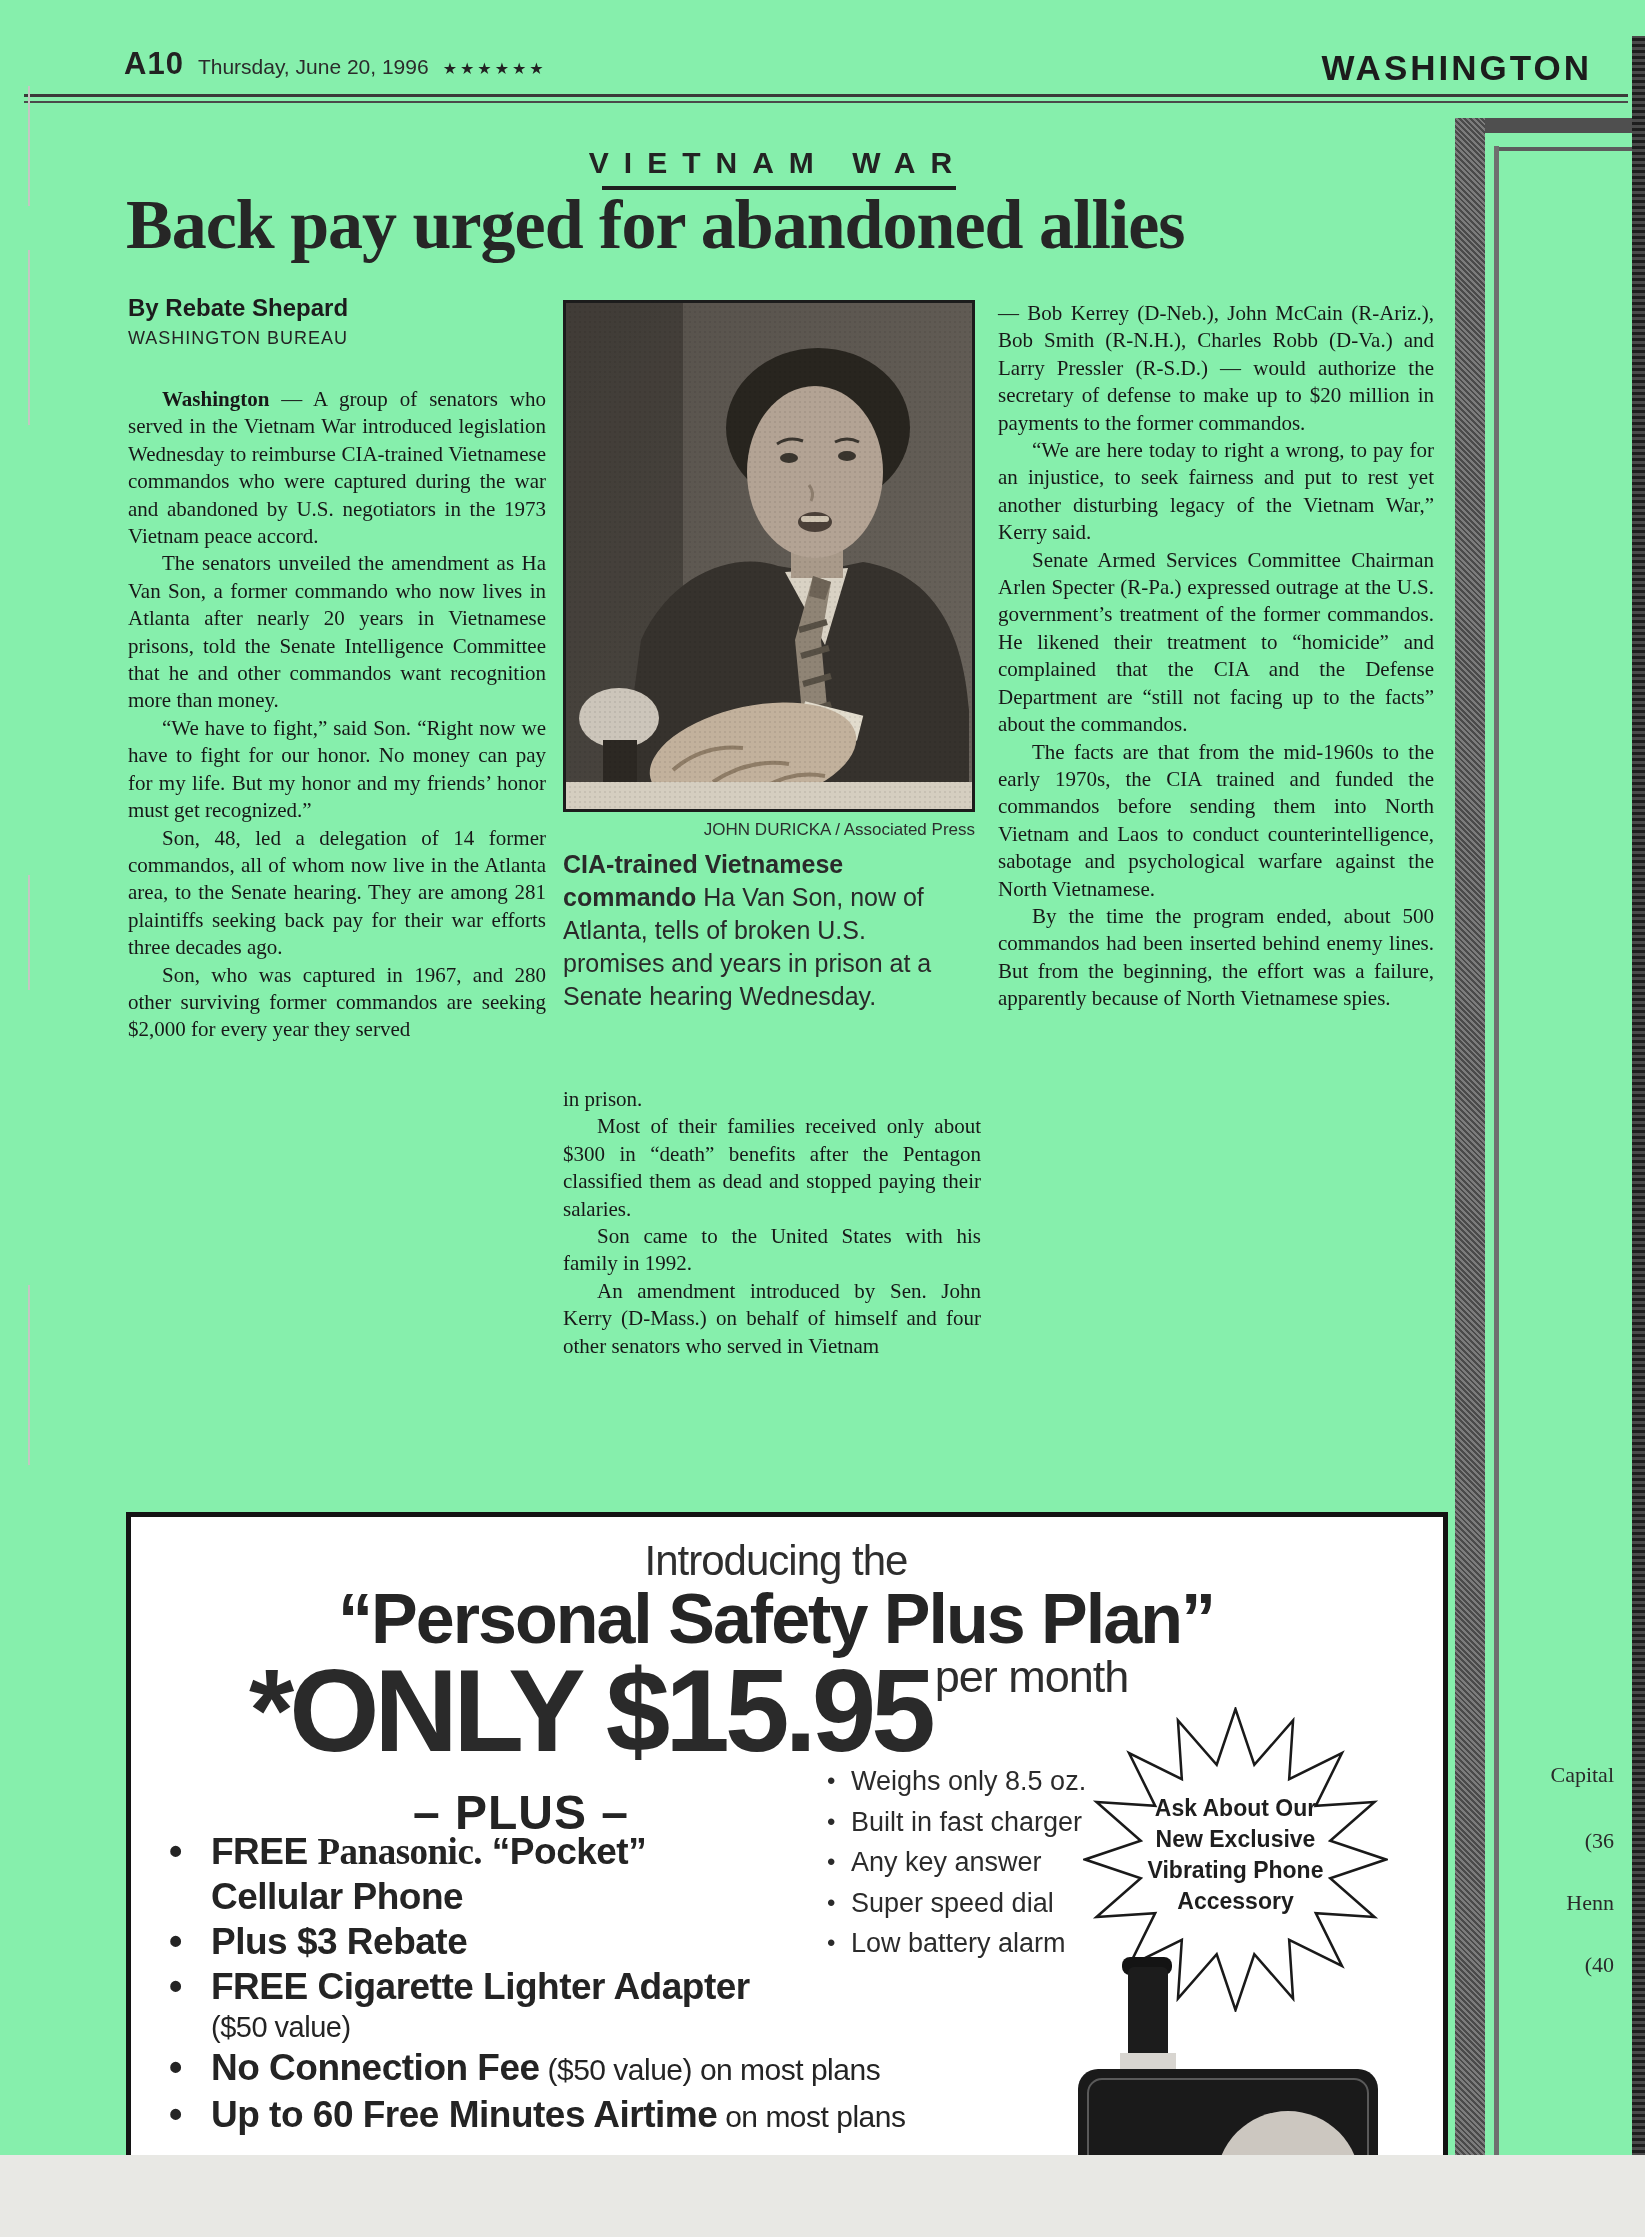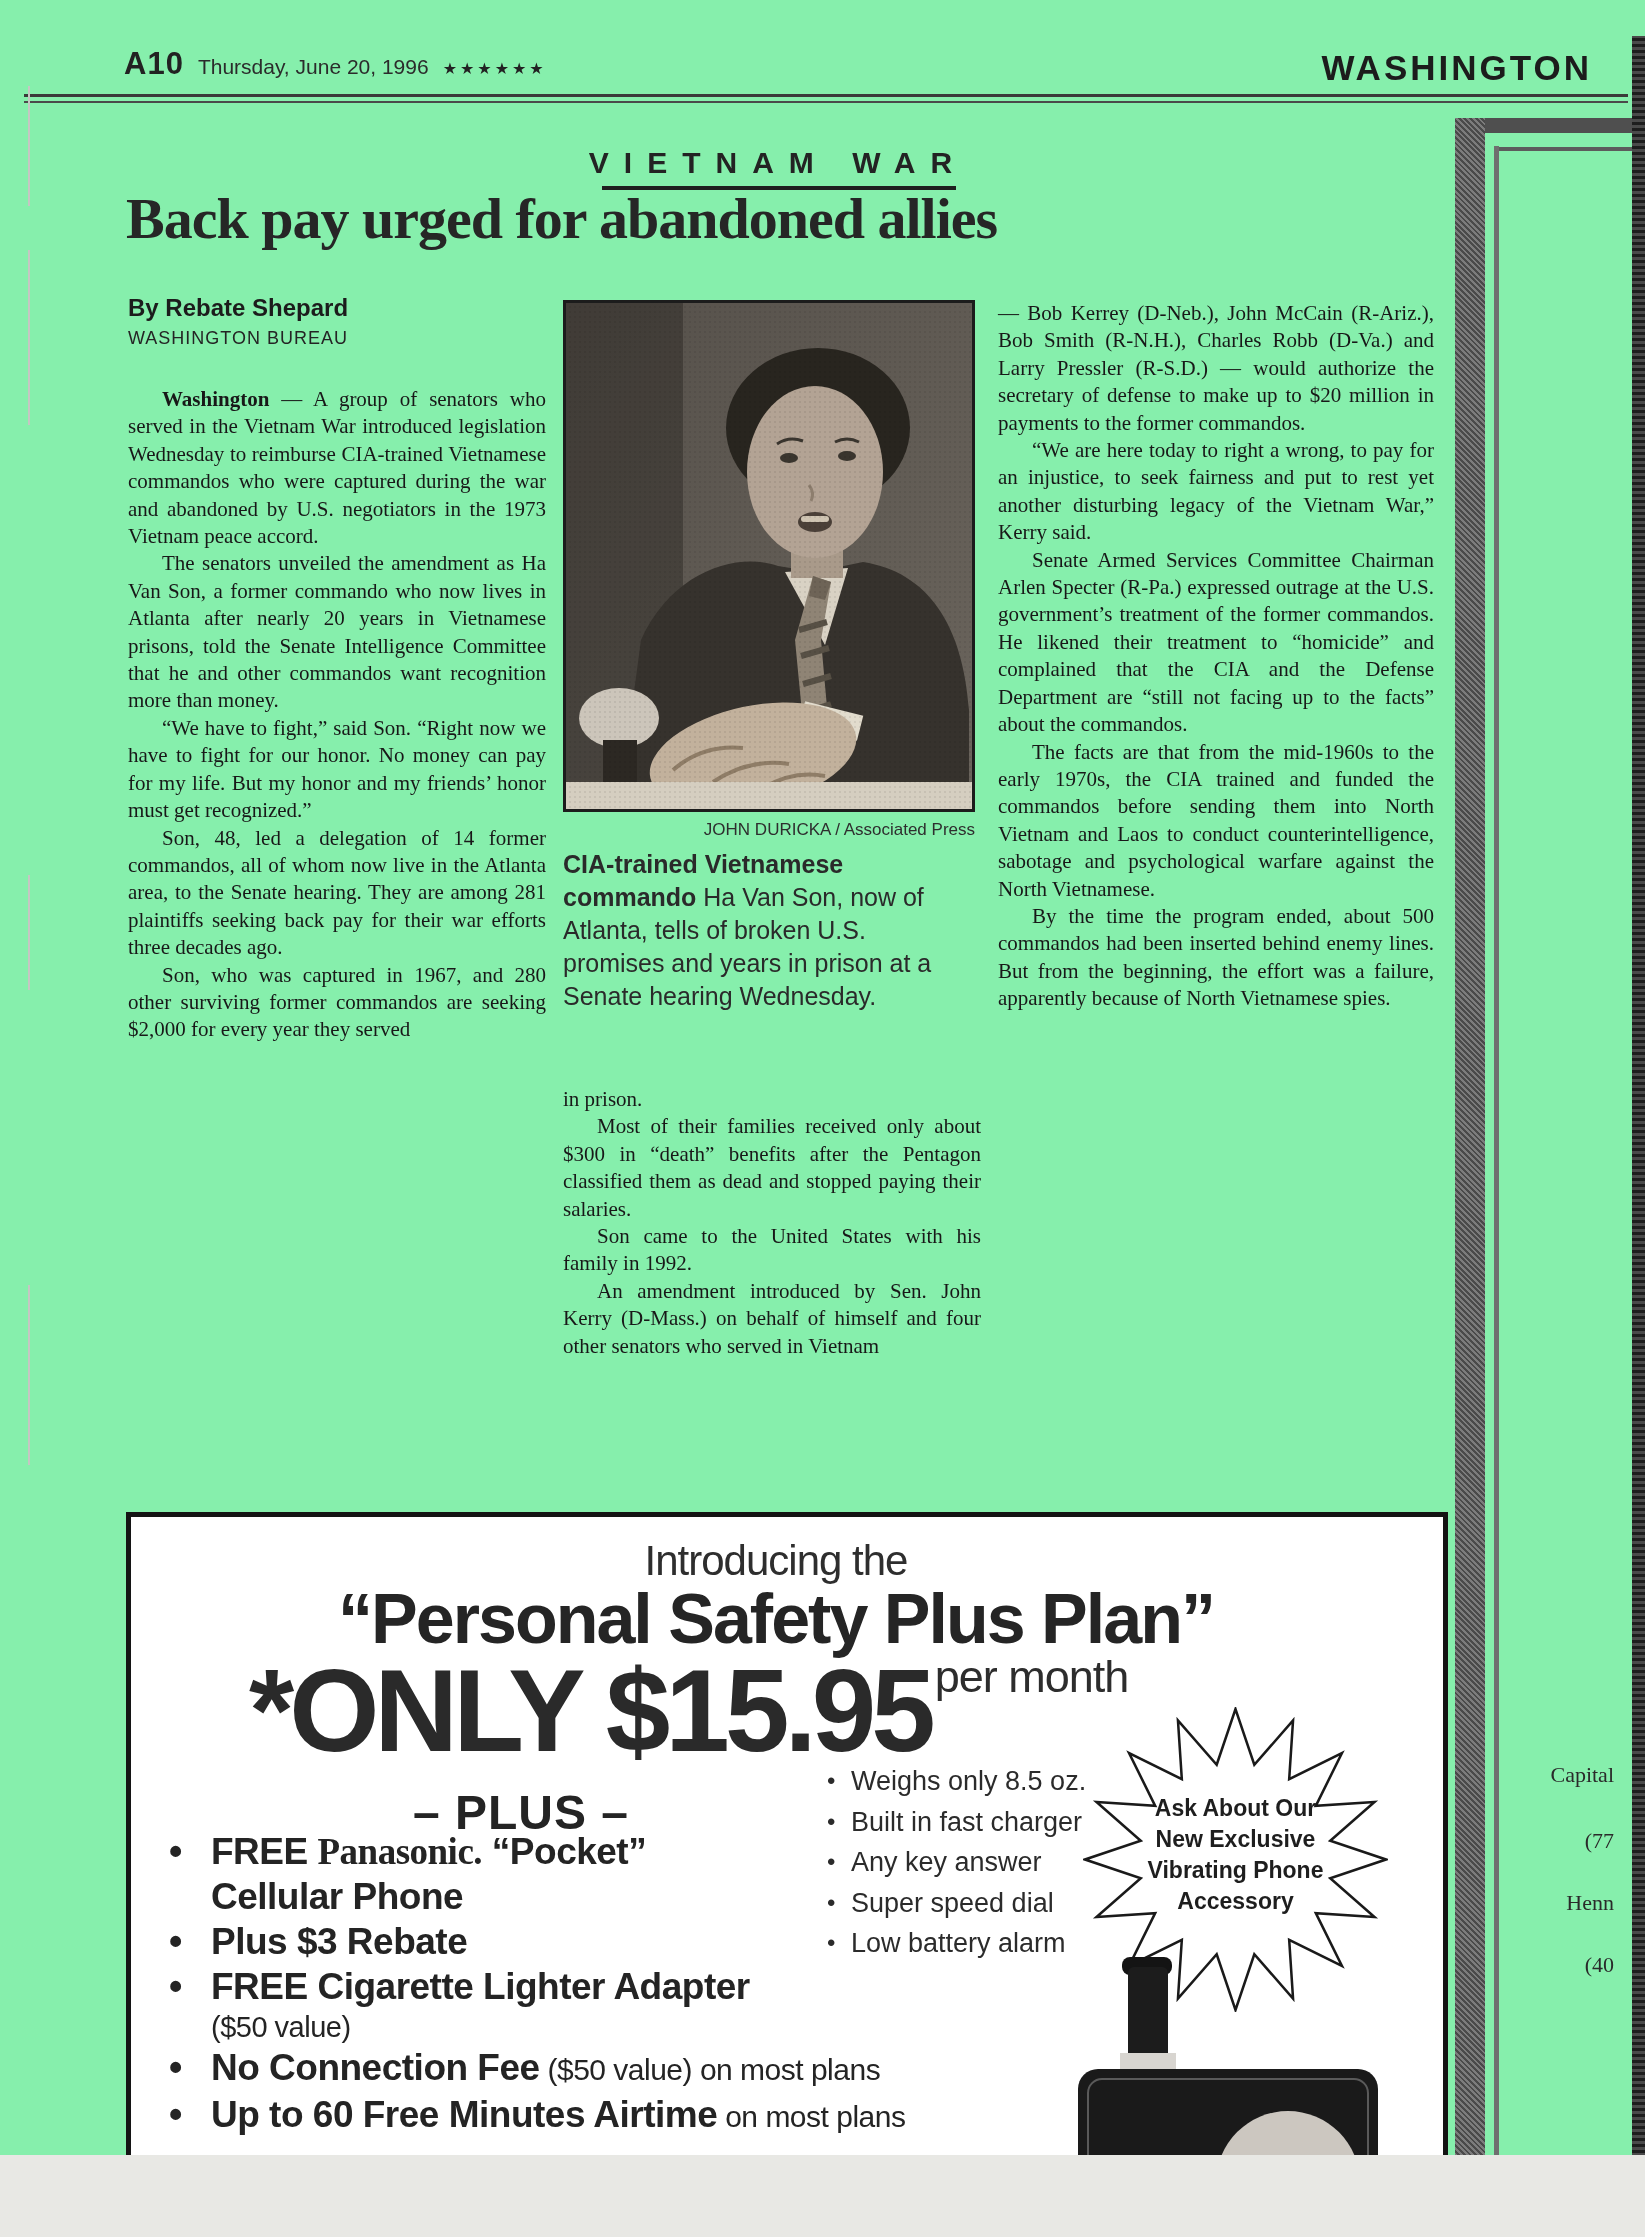--- a/index.html
+++ b/index.html
@@ -17,21 +17,21 @@
   .section-title{left:1248px;top:48px;width:344px;text-align:right;
     font-size:35px;font-weight:bold;letter-spacing:3px;color:#1c1c1c;}
   .rule-a{left:24px;top:94px;width:1604px;height:3px;background:#3a3a3a;}
   .rule-b{left:24px;top:101px;width:1604px;height:2px;background:#4a4a4a;}
 
   
   .kicker-wrap{left:478px;top:146px;width:600px;text-align:center;}
   .kicker{font-size:30px;font-weight:bold;letter-spacing:15px;color:#232323;}
   .kicker-rule{left:602px;top:186px;width:354px;height:4px;background:#1f1f1f;}
   .headline{left:126px;top:190px;width:1300px;font-family:"Liberation Serif",serif;
-    font-weight:bold;font-size:58px;letter-spacing:-1px;color:#262626;line-height:1;}
+    font-weight:bold;font-size:70px;letter-spacing:-1px;color:#262626;line-height:1;}
   .byline{left:128px;top:294px;}
   .byline .by{font-size:24px;font-weight:bold;color:#1c1c1c;}
   .byline .bureau{font-size:18px;letter-spacing:1px;color:#242424;margin-top:6px;}
 
   
   .bodycol{font-family:"Liberation Serif",serif;font-size:21px;line-height:27.4px;
     text-align:justify;color:#181818;}
   .bodycol p{margin:0;text-indent:34px;}
   .bodycol p.noindent{text-indent:0;}
   .col1{left:128px;top:386px;width:418px;}
@@ -249,17 +249,17 @@
     </div>
   </div>
 
   <div class="abs orn-h-outer"></div>
   <div class="abs orn-h-inner"></div>
   <div class="abs orn-v-outer"></div>
   <div class="abs orn-v-inner"></div>
   <div class="abs page-edge"></div>
 
   <div class="abs fragment" style="top:1762px;">Capital</div>
-  <div class="abs fragment" style="top:1828px;">(77</div>
+  <div class="abs fragment" style="top:1828px;">(36</div>
   <div class="abs fragment" style="top:1890px;">Henn</div>
   <div class="abs fragment" style="top:1952px;">(40</div>
 
 </div>
 
 </body></html>

